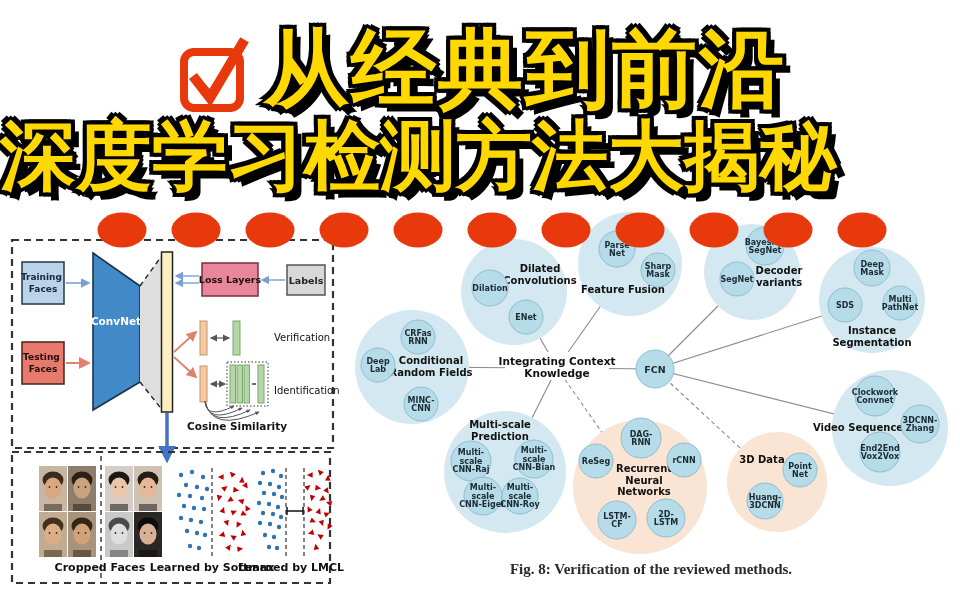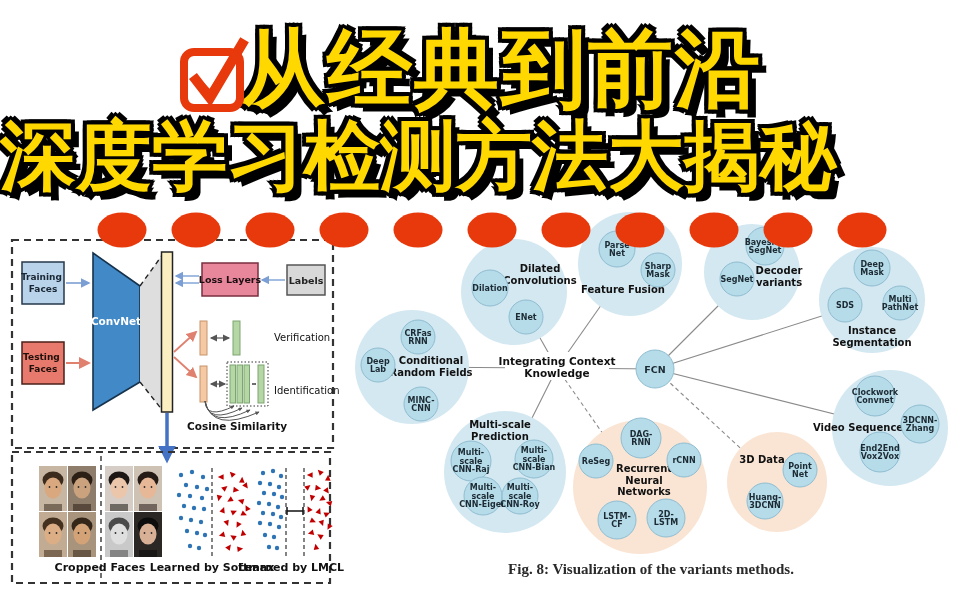--- a/index.html
+++ b/index.html
@@ -16,21 +16,21 @@
     line-height:1;
     white-space:nowrap;
     -webkit-text-stroke:5px #000;
     paint-order:stroke fill;
     text-shadow:
       -4px -4px 0 #000, 4px -4px 0 #000, -4px 4px 0 #000, 4px 4px 0 #000,
       0 -4px 0 #000, 0 4px 0 #000, -4px 0 0 #000, 4px 0 0 #000,
       8px 8px 0 #000;
     z-index:30;
   }
-  .t1{left:240px;top:26px;font-size:85px;letter-spacing:2px;}
+  .t1{left:264px;top:26px;font-size:85px;letter-spacing:2px;}
   .t2{left:0;top:118px;width:100%;text-align:left;font-size:76px;}
 
   #checkbox{position:absolute;left:170px;top:30px;z-index:31;}
 
   
   #fig-caption{
     position:absolute;left:451px;top:561px;width:400px;text-align:center;
     font-family:"Liberation Serif","DejaVu Serif",serif;
     font-weight:bold;font-size:15px;color:#2a2a2a;z-index:5;
   }
@@ -397,15 +397,15 @@
     </svg>
 
   <svg id="checkbox" width="82" height="86" viewBox="0 0 82 86">
     <rect x="14" y="22" width="56" height="56" rx="10" fill="#ffffff" stroke="#e8390c" stroke-width="8"></rect>
     <path d="M26,50 L40,68 L72,14" fill="none" stroke="#e8390c" stroke-width="10" stroke-linecap="square" stroke-linejoin="miter"></path>
     <path d="M30,52 L40,62 L66,22" fill="none" stroke="#e8390c" stroke-width="4" stroke-linecap="round"></path>
   </svg>
   <div class="title-line t1">从经典到前沿</div>
   <div class="title-line t2">深度学习检测方法大揭秘</div>
 
-  <div id="fig-caption">Fig. 8: Visualization of the variants methods.</div>
+  <div id="fig-caption">Fig. 8: Verification of the reviewed methods.</div>
   <div id="watermark">https://blog.csdn.ne</div>
 </div>
 
 </body></html>

